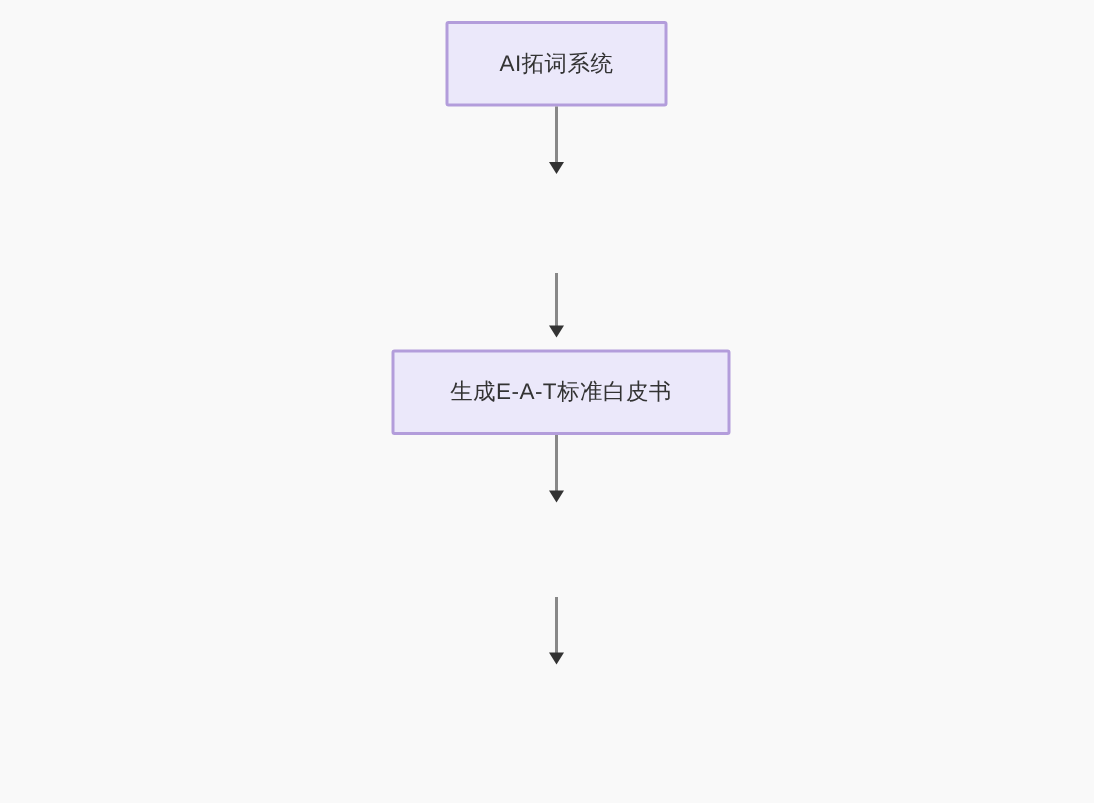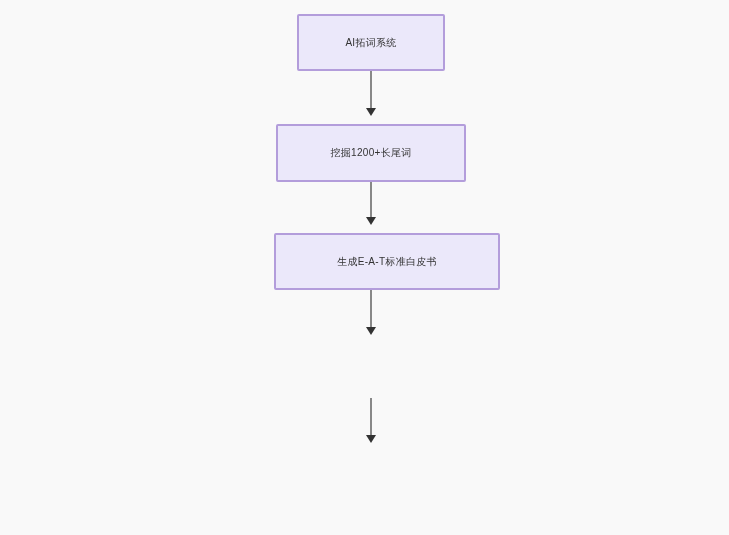--- a/index.html
+++ b/index.html
@@ -21,21 +21,21 @@
   .node {
     position: absolute;
     box-sizing: border-box;
     background: #ebe8fa;
     border: 2px solid #ef4444;
     border-radius: 2px;
     display: flex;
     align-items: center;
     justify-content: center;
     color: #333333;
-    font-size: 10px;
+    font-size: 15px;
     line-height: 1.2;
     letter-spacing: 0.3px;
     white-space: nowrap;
     text-align: left;
   }
   .edge {
     position: absolute;
     width: 0;
     height: 0;
   }
@@ -63,30 +63,27 @@
 
   <div class="node" style="left: 297px; top: 14px; width: 148px; height: 57px; background: rgb(235, 232, 250); border-color: rgb(179, 157, 219); color: rgb(51, 51, 51);">
     <span>AI拓词系统</span>
   </div>
 
   <div class="edge" style="left: 371px; top: 71px;">
     <div class="line" style="height: 38px; background: rgb(136, 136, 136);"></div>
     <div class="head" style="top: 37px; border-top-color: rgb(51, 51, 51);"></div>
   </div>
 
-  <div class="node" style="left: 276px; top: 124px; width: 190px; height: 58px; background: rgb(235, 232, 250); border-color: rgb(179, 157, 219); color: rgb(51, 51, 51);">
-    <span>挖掘1200+长尾词</span>
-  </div>
 
   <div class="edge" style="left: 371px; top: 182px;">
     <div class="line" style="height: 36px; background: rgb(136, 136, 136);"></div>
     <div class="head" style="top: 35px; border-top-color: rgb(51, 51, 51);"></div>
   </div>
 
-  <div class="node" style="left: 274px; top: 233px; width: 226px; height: 57px; background: rgb(235, 232, 250); border-color: rgb(179, 157, 219); color: rgb(51, 51, 51);">
+  <div class="node" style="left: 261px; top: 233px; width: 226px; height: 57px; background: rgb(235, 232, 250); border-color: rgb(179, 157, 219); color: rgb(51, 51, 51);">
     <span>生成E-A-T标准白皮书</span>
   </div>
 
   <div class="edge" style="left: 371px; top: 290px;">
     <div class="line" style="height: 38px; background: rgb(136, 136, 136);"></div>
     <div class="head" style="top: 37px; border-top-color: rgb(51, 51, 51);"></div>
   </div>
 
 
   <div class="edge" style="left: 371px; top: 398px;">

